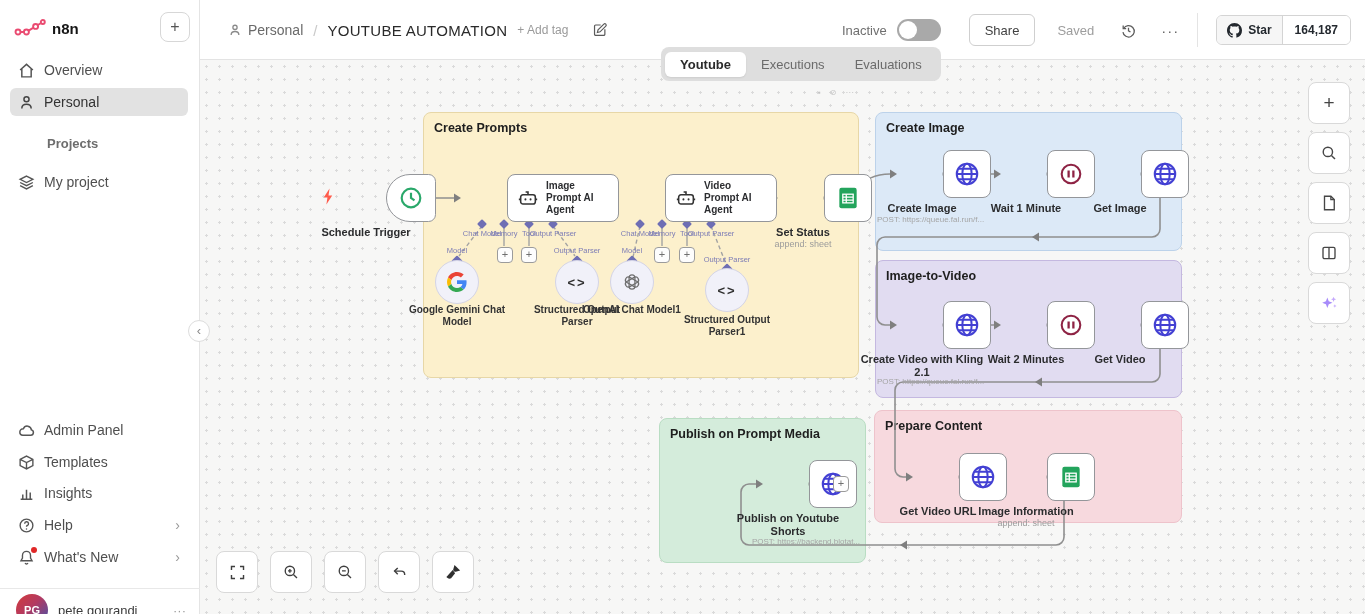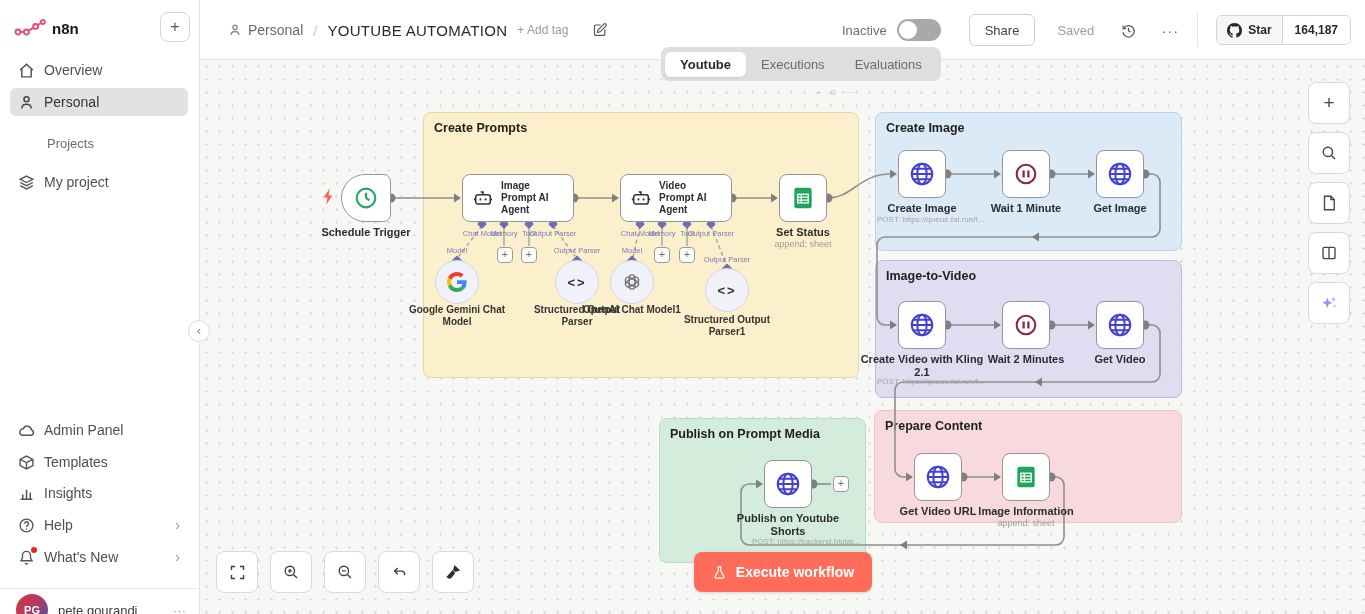--- a/index.html
+++ b/index.html
@@ -7,21 +7,21 @@
   .page { position:relative; width:1365px; height:614px; overflow:hidden; }
 
   
   .sidebar { position:absolute; left:0; top:0; width:200px; height:614px; background:#fff; border-right:1px solid #e4e4e4; z-index:30; }
   .logo-row { position:absolute; left:14px; top:12px; width:176px; height:32px; display:flex; align-items:center; }
   .logo-text { font-size:15px; font-weight:bold; color:#151515; margin-left:6px; }
   .sb-plus { position:absolute; right:0; top:0; width:30px; height:30px; border:1px solid #d7d7d7; border-radius:8px; background:#fff; display:flex; align-items:center; justify-content:center; font-size:16px; color:#555; cursor:pointer; }
   .sb-item { position:absolute; left:10px; width:178px; height:28px; display:flex; align-items:center; gap:9px; padding:0 8px; border-radius:6px; font-size:14px; color:#4f4f4f; cursor:pointer; }
   .sb-item.selected { background:#e2e2e2; color:#333; }
   .sb-item .chev { margin-left:auto; color:#999; font-size:14px; }
-  .sb-section { position:absolute; left:16px; font-size:13px; font-weight:normal; color:#6d6d6d;padding-left:31px; }
+  .sb-section { position:absolute; left:16px; font-size:13px; font-weight:bold; color:#6d6d6d;padding-left:31px; }
   .sb-icon { width:17px; height:17px; flex:0 0 17px; position:relative; }
   .badge-dot { position:absolute; top:-2px; right:-2px; width:6px; height:6px; border-radius:50%; background:#e02828; }
   .sb-divider { position:absolute; left:0; top:588px; width:200px; border-top:1px solid #e8e8e8; }
   .user-row { position:absolute; left:16px; top:594px; width:170px; display:flex; align-items:center; gap:10px; }
   .avatar { width:32px; height:32px; border-radius:50%; background:linear-gradient(135deg,#d33a3a 0%,#b23a62 45%,#3a55b2 100%); color:#fff; font-size:11px; font-weight:bold; display:flex; align-items:center; justify-content:center; }
   .user-name { font-size:13px; color:#3c3c3c; }
   .user-more { margin-left:auto; color:#9a9a9a; font-size:13px; }
 
   
   .header { position:absolute; left:200px; top:0; width:1165px; height:60px; background:#fff; border-bottom:1px solid #e3e3e3; z-index:20; }
@@ -47,21 +47,21 @@
   
   .tabs { position:absolute; left:661px; top:47px; height:34px; background:#dedede; border-radius:8px; display:flex; align-items:center; padding:4px; z-index:25; }
   .tab { font-size:13px; color:#6b6b6b; padding:5px 15px; border-radius:6px; cursor:pointer; white-space:nowrap; }
   .tab.active { background:#fff; color:#2b2b2b; font-weight:bold; box-shadow:0 1px 2px rgba(0,0,0,.08); }
 
   
   .canvas { position:absolute; left:200px; top:60px; width:1165px; height:554px; background-color:#f7f7f6; background-image:radial-gradient(circle,#dadada 1px,transparent 1.2px); background-size:13px 13px; overflow:hidden; }
   .group { position:absolute; border-radius:8px; border:1px solid transparent; z-index:1; }
   .group-title { font-size:12.5px; font-weight:bold; color:#1e1e1e; padding:8px 10px; }
   .wires { position:absolute; left:0; top:0; z-index:2; pointer-events:none; }
-  .node { position:absolute; width:48px; height:48px; background:#fff; border:1.6px solid #94969a; border-radius:8px; display:flex; align-items:center; justify-content:center; z-index:3; cursor:pointer; }
+  .node { position:absolute; width:48px; height:48px; background:#fff; border:1.6px solid #94969a; border-radius:8px; display:flex; align-items:center; justify-content:center; z-index:3; cursor:pointer;margin-left:45px; }
   .node.trigger { width:50px; border-radius:26px 8px 8px 26px; }
   .node.wide { width:112px; justify-content:flex-start; padding:0 9px; gap:7px; }
   .agent-text { font-size:10px; font-weight:bold; color:#2c2d30; line-height:1.2; }
   .circle-node { position:absolute; width:44px; height:44px; border-radius:50%; background:#f1f1f9; border:1px solid #d4d4e6; display:flex; align-items:center; justify-content:center; z-index:3; cursor:pointer; }
   .node-label { position:absolute; font-size:11px; font-weight:bold; color:#2b2c2e; text-align:center; line-height:1.15; z-index:4; }
   .node-sub { position:absolute; font-size:9px; color:#9c9c9c; text-align:center; z-index:4; }
   .node-post { position:absolute; font-size:8px; color:#a5a5a5; z-index:4; white-space:nowrap; }
   .circ-label { position:absolute; font-size:10px; font-weight:bold; color:#333; text-align:center; line-height:1.15; z-index:4; }
   .port-label { position:absolute; font-size:7.5px; color:#7c7cb5; transform:translateX(-50%); white-space:nowrap; z-index:4; }
   .plus-box { position:absolute; width:16px; height:16px; background:#fdfdfd; border:1px solid #9b9b9b; border-radius:4px; color:#6f6f6f; font-size:11px; line-height:13px; text-align:center; z-index:4; cursor:pointer; }
@@ -597,20 +597,14 @@
         <path d="M5 10h9.5a4.8 4.8 0 0 1 4.8 4.8v.7"></path>
       </svg>
   </div>
   <div class="sq-btn" style="left:432px;top:551px;">
     <svg width="18" height="18" viewBox="0 0 24 24">
         <path fill="#2f2f2f" d="M14 2.5l7.5 7.5-5.8 1.6a3 3 0 0 1-3.3-3.3Z"></path>
         <path fill="#2f2f2f" d="M11.6 9.2 3.2 18.8c1 1.7 3.9 2.7 6.3 1.6l5.3-6.9Z"></path>
       </svg>
   </div>
 
-  <button class="exec-btn">
-    <svg width="15" height="15" viewBox="0 0 24 24" fill="none" stroke="#fff" stroke-width="2">
-        <path d="M9 3h6M10.2 3v6l-5.1 9.2A1.9 1.9 0 0 0 6.8 21h10.4a1.9 1.9 0 0 0 1.7-2.8L13.8 9V3"></path>
-      </svg>
-    <span>Execute workflow</span>
-  </button>
 
 </div>
 
 </body></html>

